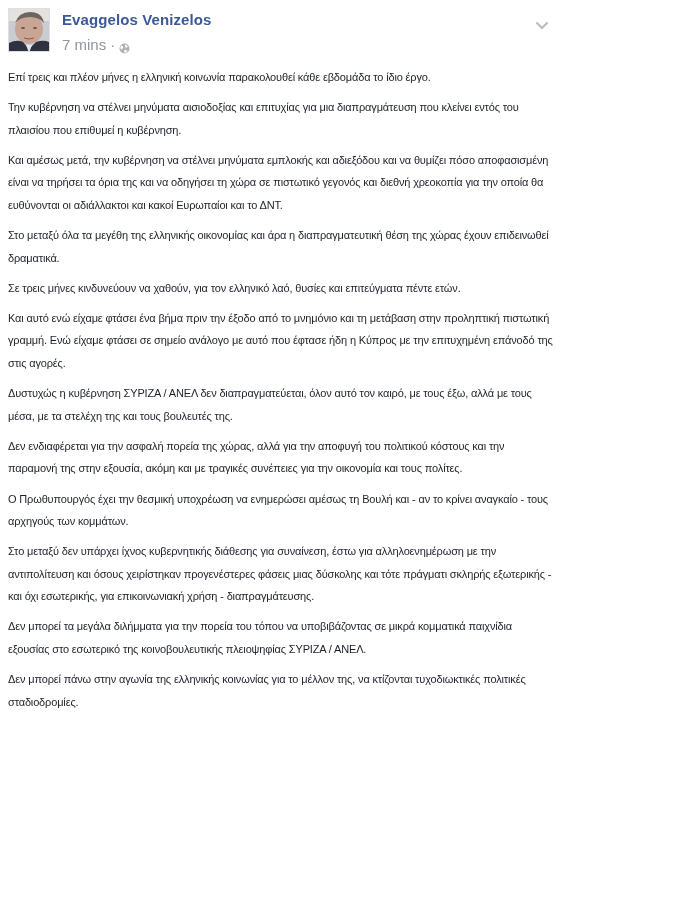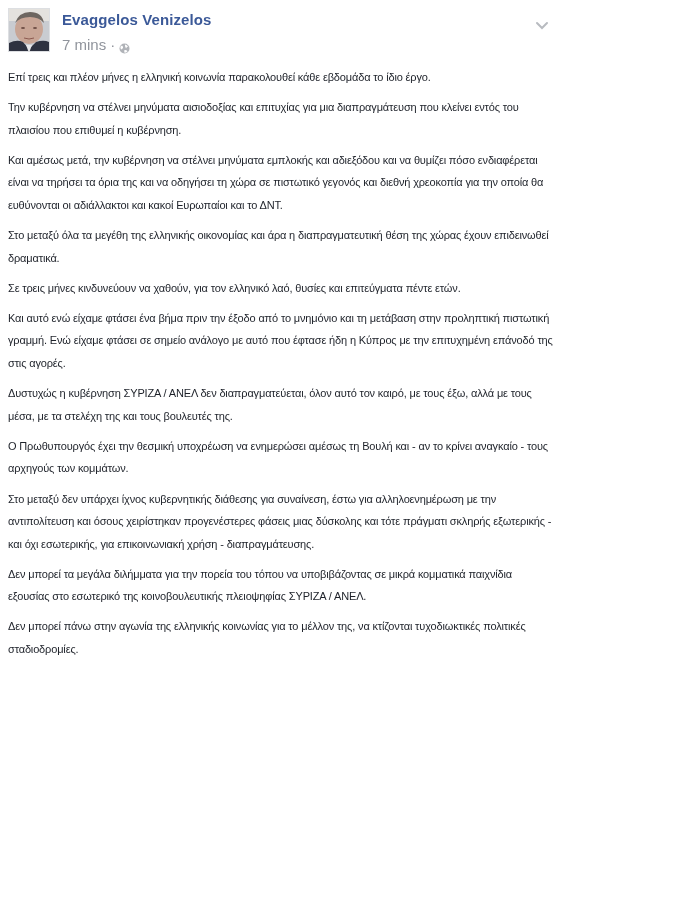--- a/index.html
+++ b/index.html
@@ -130,24 +130,25 @@
     <div class="chevron">
       <svg width="16" height="12" viewBox="0 0 16 12">
         <path d="M3 3 L8 8 L13 3" stroke="#b8bbc0" stroke-width="2" fill="none" stroke-linecap="round"></path>
       </svg>
     </div>
   </div>
 
   <div class="post-body">
     <p>Επί τρεις και πλέον μήνες η ελληνική κοινωνία παρακολουθεί κάθε εβδομάδα το ίδιο έργο.</p>
     <p>Την κυβέρνηση να στέλνει μηνύματα αισιοδοξίας και επιτυχίας για μια διαπραγμάτευση που κλείνει εντός του πλαισίου που επιθυμεί η κυβέρνηση.</p>
-    <p>Και αμέσως μετά, την κυβέρνηση να στέλνει μηνύματα εμπλοκής και αδιεξόδου και να θυμίζει πόσο ενδιαφέρεται είναι να τηρήσει τα όρια της και να οδηγήσει τη χώρα σε πιστωτικό γεγονός και διεθνή χρεοκοπία για την οποία θα ευθύνονται οι αδιάλλακτοι και κακοί Ευρωπαίοι και το ΔΝΤ.</p>
+    <p>Και αμέσως μετά, την κυβέρνηση να στέλνει μηνύματα εμπλοκής και αδιεξόδου και να θυμίζει πόσο αποφασισμένη είναι να τηρήσει τα όρια της και να οδηγήσει τη χώρα σε πιστωτικό γεγονός και διεθνή χρεοκοπία για την οποία θα ευθύνονται οι αδιάλλακτοι και κακοί Ευρωπαίοι και το ΔΝΤ.</p>
     <p>Στο μεταξύ όλα τα μεγέθη της ελληνικής οικονομίας και άρα η διαπραγματευτική θέση της χώρας έχουν επιδεινωθεί δραματικά.</p>
     <p>Σε τρεις μήνες κινδυνεύουν να χαθούν, για τον ελληνικό λαό, θυσίες και επιτεύγματα πέντε ετών.</p>
     <p>Και αυτό ενώ είχαμε φτάσει ένα βήμα πριν την έξοδο από το μνημόνιο και τη μετάβαση στην προληπτική πιστωτική γραμμή. Ενώ είχαμε φτάσει σε σημείο ανάλογο με αυτό που έφτασε ήδη η Κύπρος με την επιτυχημένη επάνοδό της στις αγορές.</p>
     <p>Δυστυχώς η κυβέρνηση ΣΥΡΙΖΑ / ΑΝΕΛ δεν διαπραγματεύεται, όλον αυτό τον καιρό, με τους έξω, αλλά με τους μέσα, με τα στελέχη της και τους βουλευτές της.</p>
+    <p>Δεν ενδιαφέρεται για την ασφαλή πορεία της χώρας, αλλά για την αποφυγή του πολιτικού κόστους και την παραμονή της στην εξουσία, ακόμη και με τραγικές συνέπειες για την οικονομία και τους πολίτες.</p>
     <p>Ο Πρωθυπουργός έχει την θεσμική υποχρέωση να ενημερώσει αμέσως τη Βουλή και - αν το κρίνει αναγκαίο - τους αρχηγούς των κομμάτων.</p>
     <p>Στο μεταξύ δεν υπάρχει ίχνος κυβερνητικής διάθεσης για συναίνεση, έστω για αλληλοενημέρωση με την αντιπολίτευση και όσους χειρίστηκαν προγενέστερες φάσεις μιας δύσκολης και τότε πράγματι σκληρής εξωτερικής - και όχι εσωτερικής, για επικοινωνιακή χρήση - διαπραγμάτευσης.</p>
     <p>Δεν μπορεί τα μεγάλα διλήμματα για την πορεία του τόπου να υποβιβάζοντας σε μικρά κομματικά παιχνίδια εξουσίας στο εσωτερικό της κοινοβουλευτικής πλειοψηφίας ΣΥΡΙΖΑ / ΑΝΕΛ.</p>
     <p>Δεν μπορεί πάνω στην αγωνία της ελληνικής κοινωνίας για το μέλλον της, να κτίζονται τυχοδιωκτικές πολιτικές σταδιοδρομίες.</p>
   </div>
 
 </div>
 
 </body></html>

